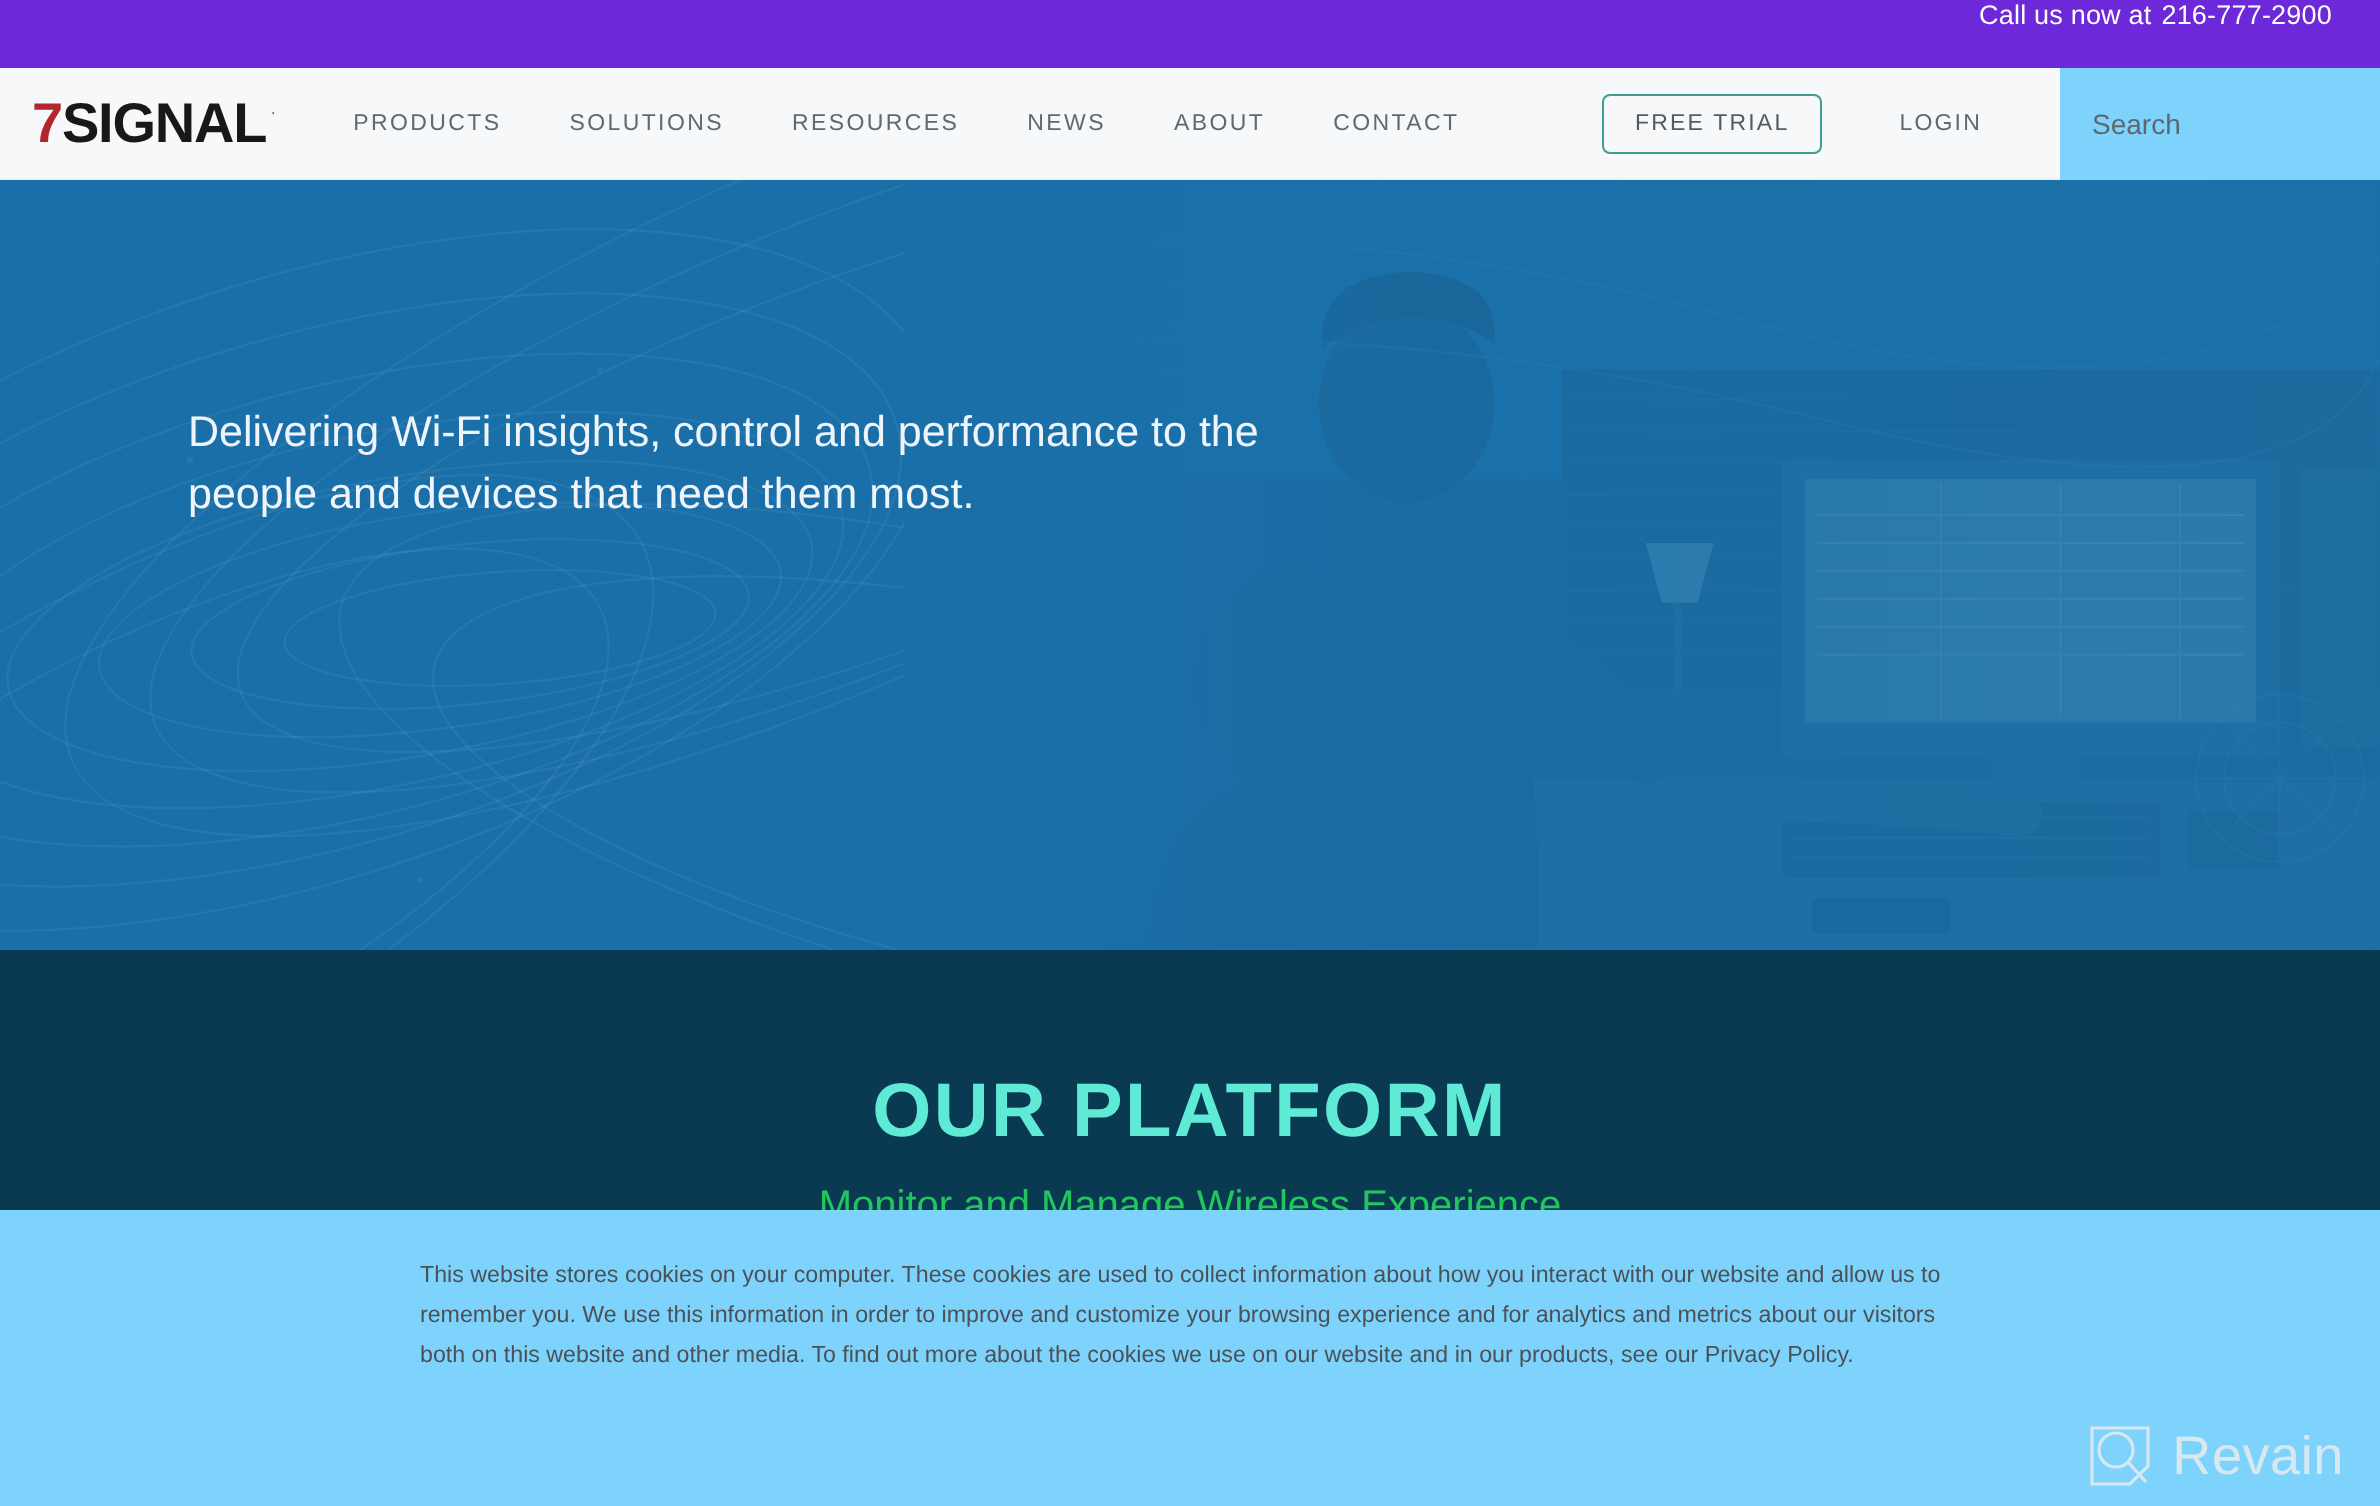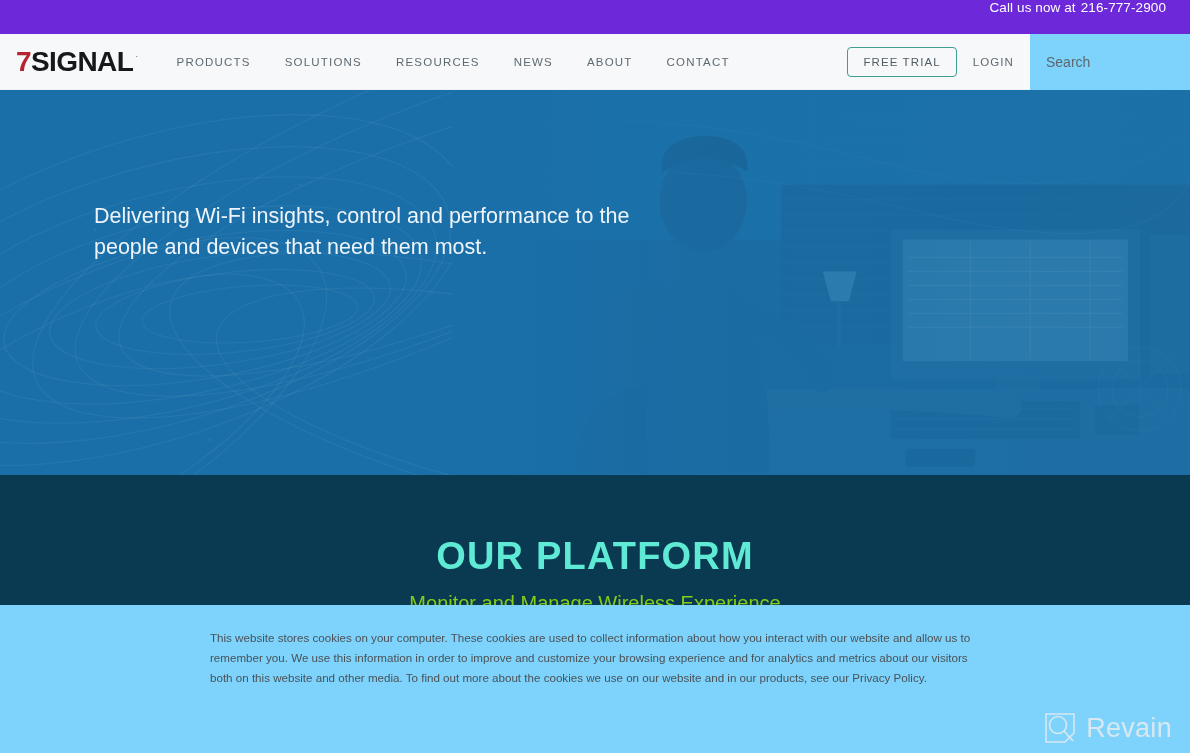--- a/index.html
+++ b/index.html
@@ -63,20 +63,21 @@
     white-space: nowrap;
     cursor: pointer;
   }
 
   .nav-right {
     position: absolute;
     right: 0; top: 0;
     height: 56px;
     display: flex;
     align-items: center;
+    gap: 23px;
   }
   .btn-trial {
     border: 1px solid #3e9e8f;
     color: #515c63;
     background: transparent;
     border-radius: 4px;
     font-size: 11.5px;
     letter-spacing: 1.1px;
     padding: 8px 15px;
     cursor: pointer;
@@ -163,21 +164,21 @@
     padding-top: 60px;
   }
   .platform-title {
     color: #5eead4;
     font-size: 38px;
     font-weight: bold;
     letter-spacing: 1.2px;
   }
   .platform-sub {
     margin-top: 14px;
-    color: #84cc16;
+    color: #22c55e;
     font-size: 20px;
     text-decoration: underline;
   }
 
   
   .cookie {
     position: absolute;
     left: 0; right: 0; bottom: 0;
     height: 148px;
     background: #7dd3fc;

